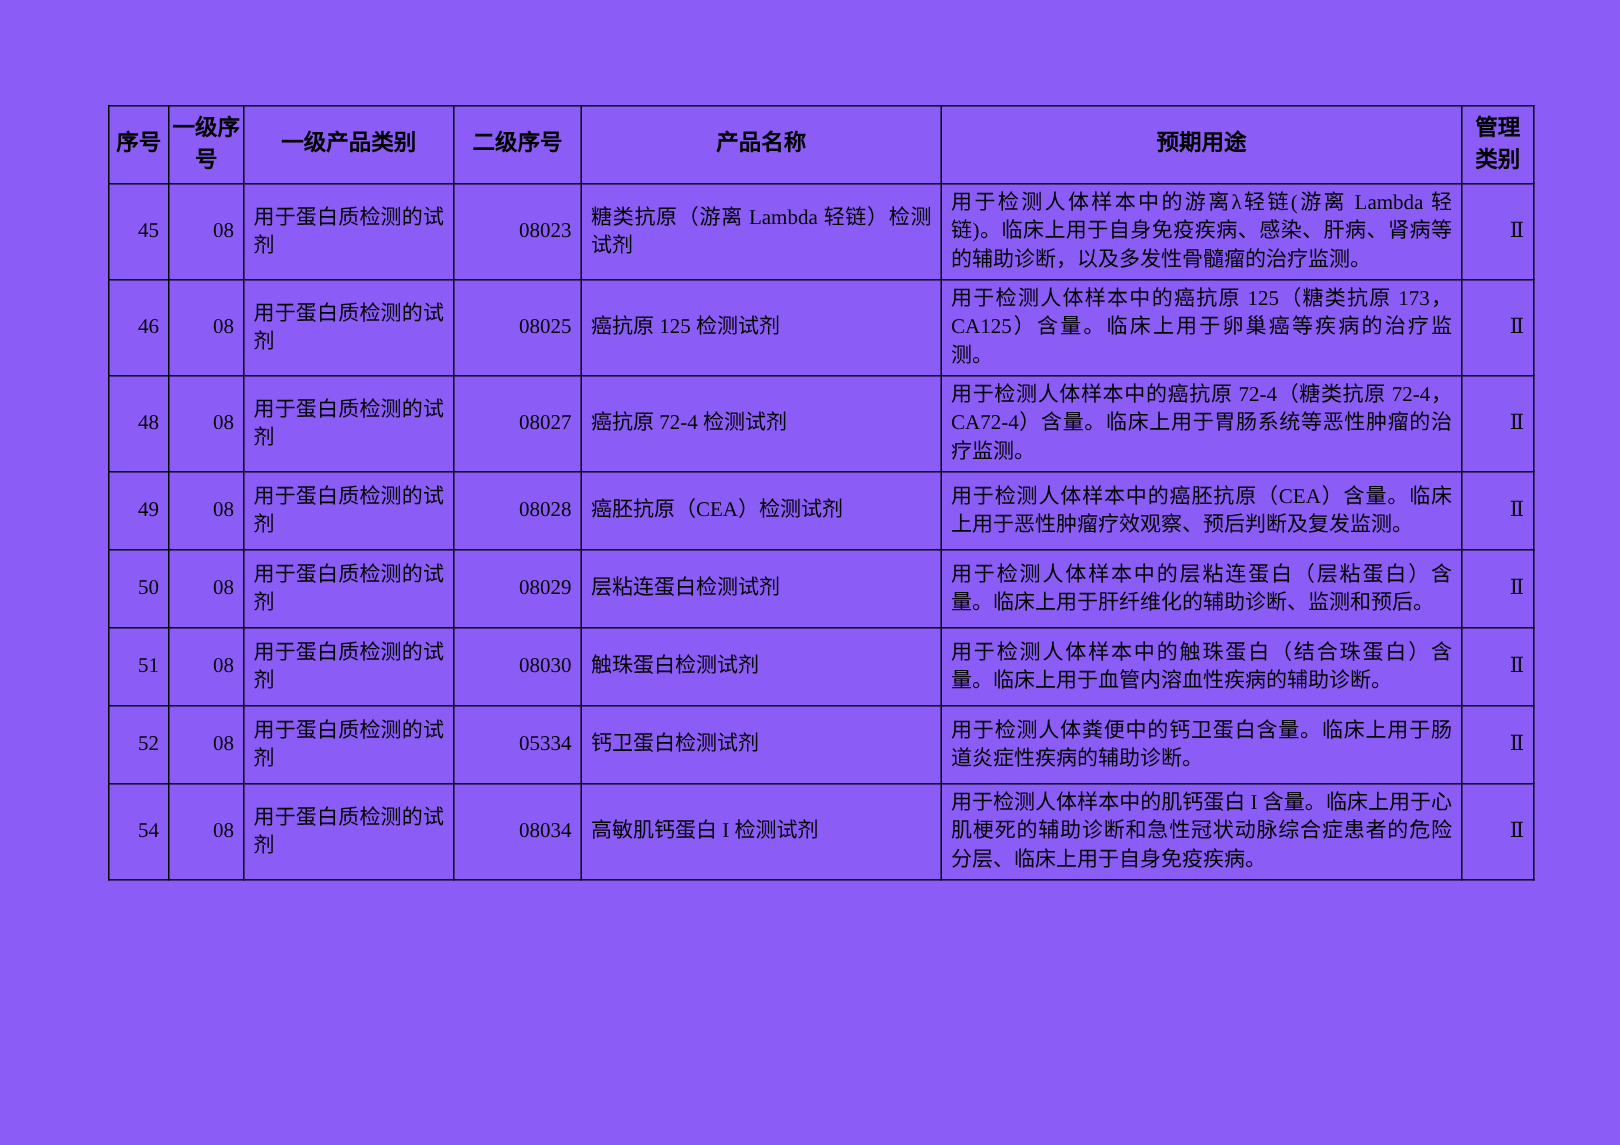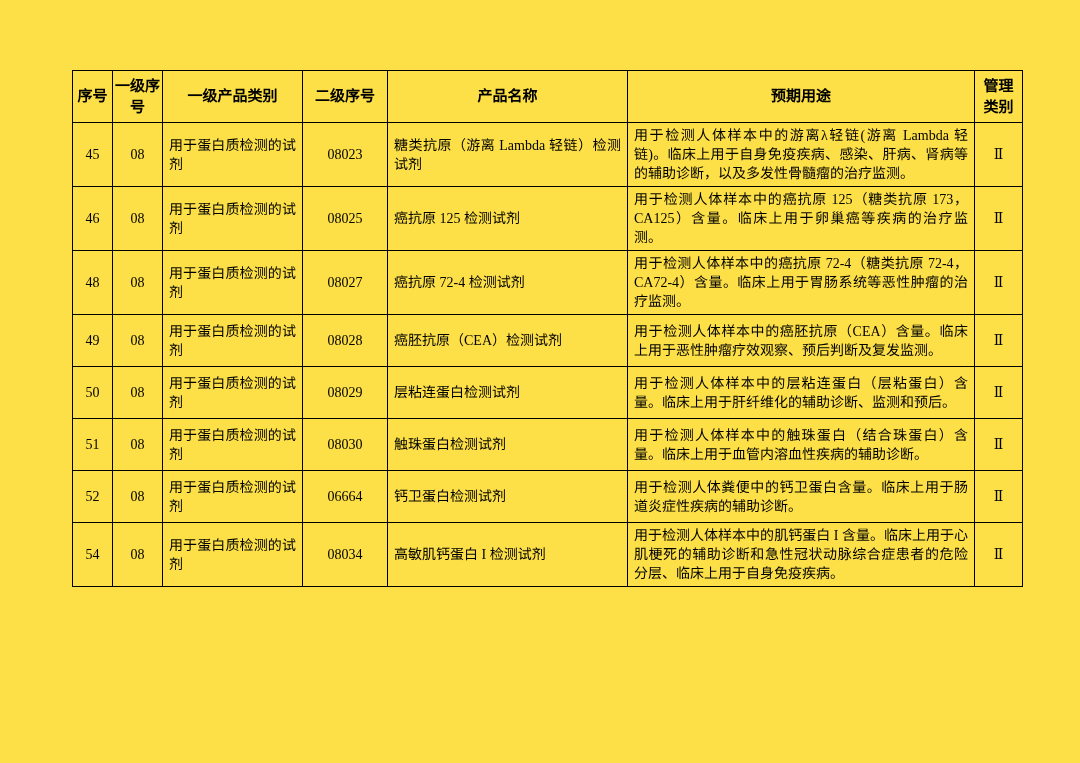--- a/index.html
+++ b/index.html
@@ -7,21 +7,21 @@
     width: 1080px; height: 763px;
     background: #ffffff;
     overflow: hidden;
     font-family: "Liberation Serif", "DejaVu Serif", serif;
     color: #000000;
   }
   .doc-page {
     position: absolute;
     left: 0; top: 0;
     width: 1080px; height: 763px;
-    background: #fde047;
+    background: #8b5cf6;
   }
   table.catalog {
     position: absolute;
     left: 72px;
     top: 70px;
     width: 950px;
     border-collapse: collapse;
     table-layout: fixed;
   }
   table.catalog th, table.catalog td {
@@ -35,21 +35,21 @@
   }
   table.catalog th {
     font-weight: bold;
     font-size: 15px;
     line-height: 21px;
     text-align: center;
     height: 44px;
     padding: 2px 2px;
   }
   table.catalog tr { height: 52px; }
-  td.c-center { text-align: center; }
+  td.c-center { text-align: right; }
   td.c-text   { text-align: justify; text-align-last: left; }
   col.w-seq    { width: 40px; }
   col.w-lv1    { width: 50px; }
   col.w-cat    { width: 140px; }
   col.w-lv2    { width: 85px; }
   col.w-prod   { width: 240px; }
   col.w-usage  { width: 347px; }
   col.w-class  { width: 48px; }
 </style>
 </head>
@@ -129,21 +129,21 @@
           <td class="c-text">用于蛋白质检测的试剂</td>
           <td class="c-center">08030</td>
           <td class="c-text">触珠蛋白检测试剂</td>
           <td class="c-text">用于检测人体样本中的触珠蛋白（结合珠蛋白）含量。临床上用于血管内溶血性疾病的辅助诊断。</td>
           <td class="c-center">Ⅱ</td>
         </tr>
         <tr>
           <td class="c-center">52</td>
           <td class="c-center">08</td>
           <td class="c-text">用于蛋白质检测的试剂</td>
-          <td class="c-center">06664</td>
+          <td class="c-center">05334</td>
           <td class="c-text">钙卫蛋白检测试剂</td>
           <td class="c-text">用于检测人体粪便中的钙卫蛋白含量。临床上用于肠道炎症性疾病的辅助诊断。</td>
           <td class="c-center">Ⅱ</td>
         </tr>
         <tr>
           <td class="c-center">54</td>
           <td class="c-center">08</td>
           <td class="c-text">用于蛋白质检测的试剂</td>
           <td class="c-center">08034</td>
           <td class="c-text">高敏肌钙蛋白 I 检测试剂</td>

